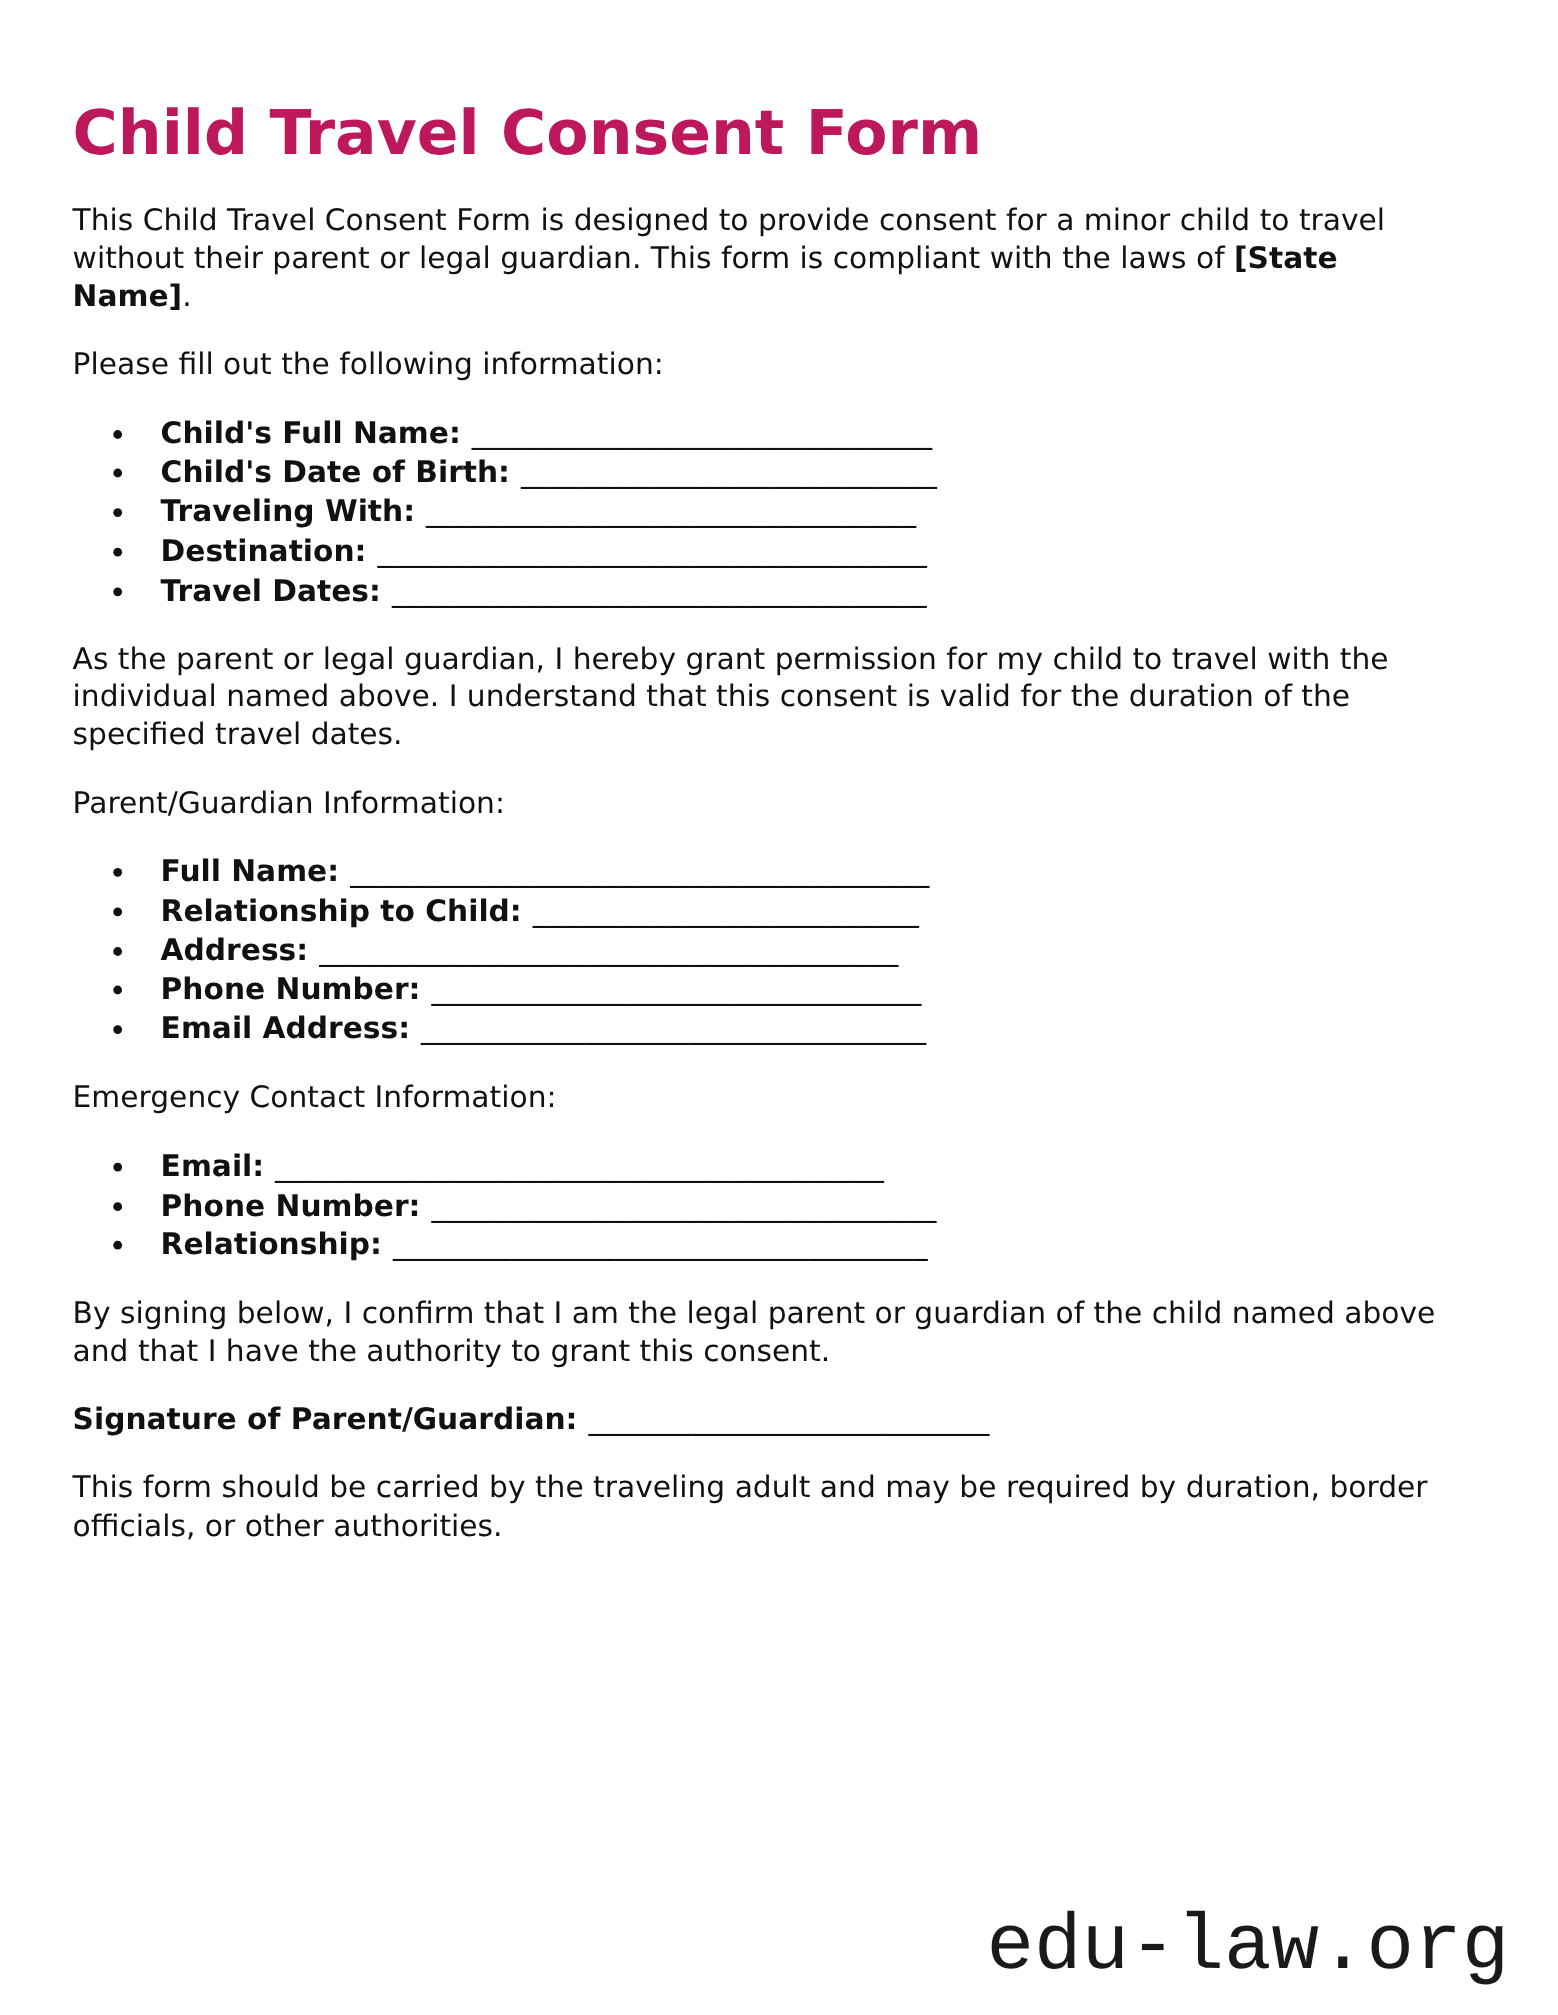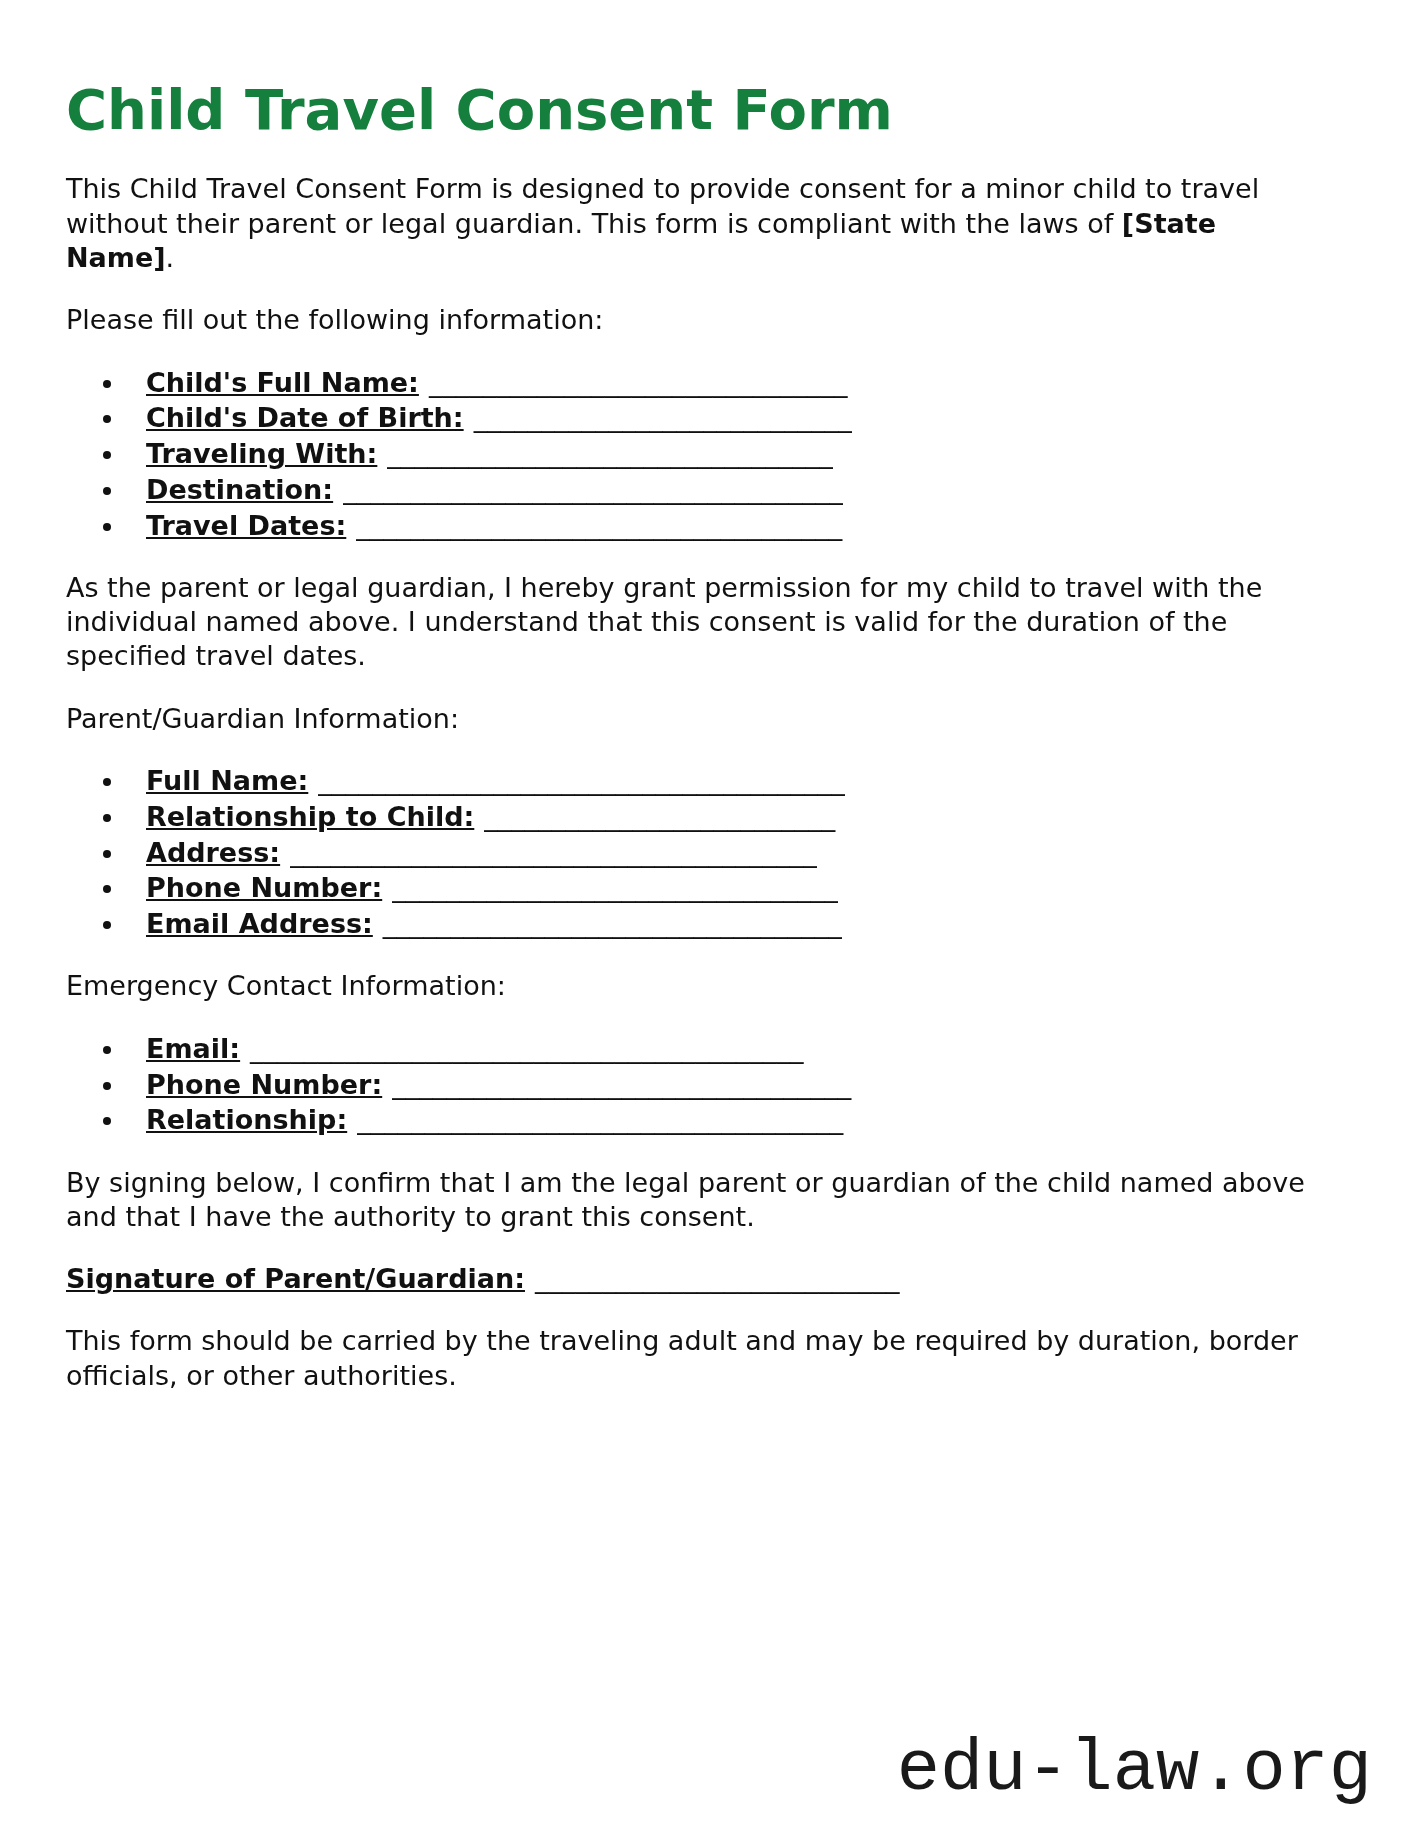--- a/index.html
+++ b/index.html
@@ -17,36 +17,36 @@
   }
   .page {
     box-sizing: border-box;
     width: 100%;
     height: 100%;
     padding: 72px 88px 0 66px;
   }
   h1.doc-title {
     font-size: 56px;
     line-height: 1.15;
-    margin: 6px 0 30px 0;
+    margin: 18px 0 30px 0;
     font-weight: bold;
-    color: #15803d;
+    color: #be185d;
     letter-spacing: 0px;
   }
   p { margin: 28px 0; }
   ul {
     margin: 26px 0;
     padding-left: 60px;
     list-style: disc;
   }
   li {
     padding-left: 20px;
     margin: 1.5px 0;
   }
-  li .lbl, .sig-line .lbl { font-weight: bold; text-decoration: underline; }
+  li .lbl, .sig-line .lbl { font-weight: bold; }
   .blank {
     white-space: pre;
     margin-left: 10px;
     letter-spacing: 0;
   }
   .intro-bold { font-weight: bold; }
   .sig-line { margin: 17px 0; }
   .footer-brand {
     position: absolute;
     right: 44px;

